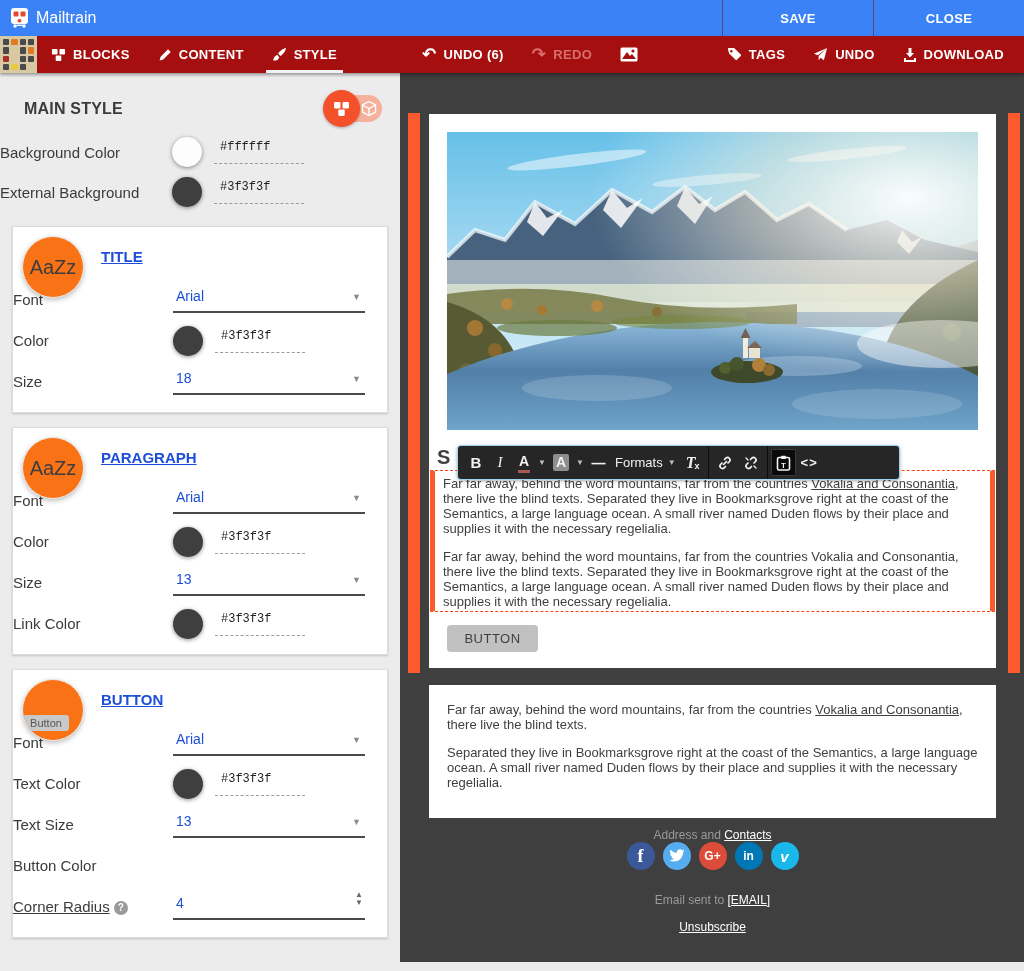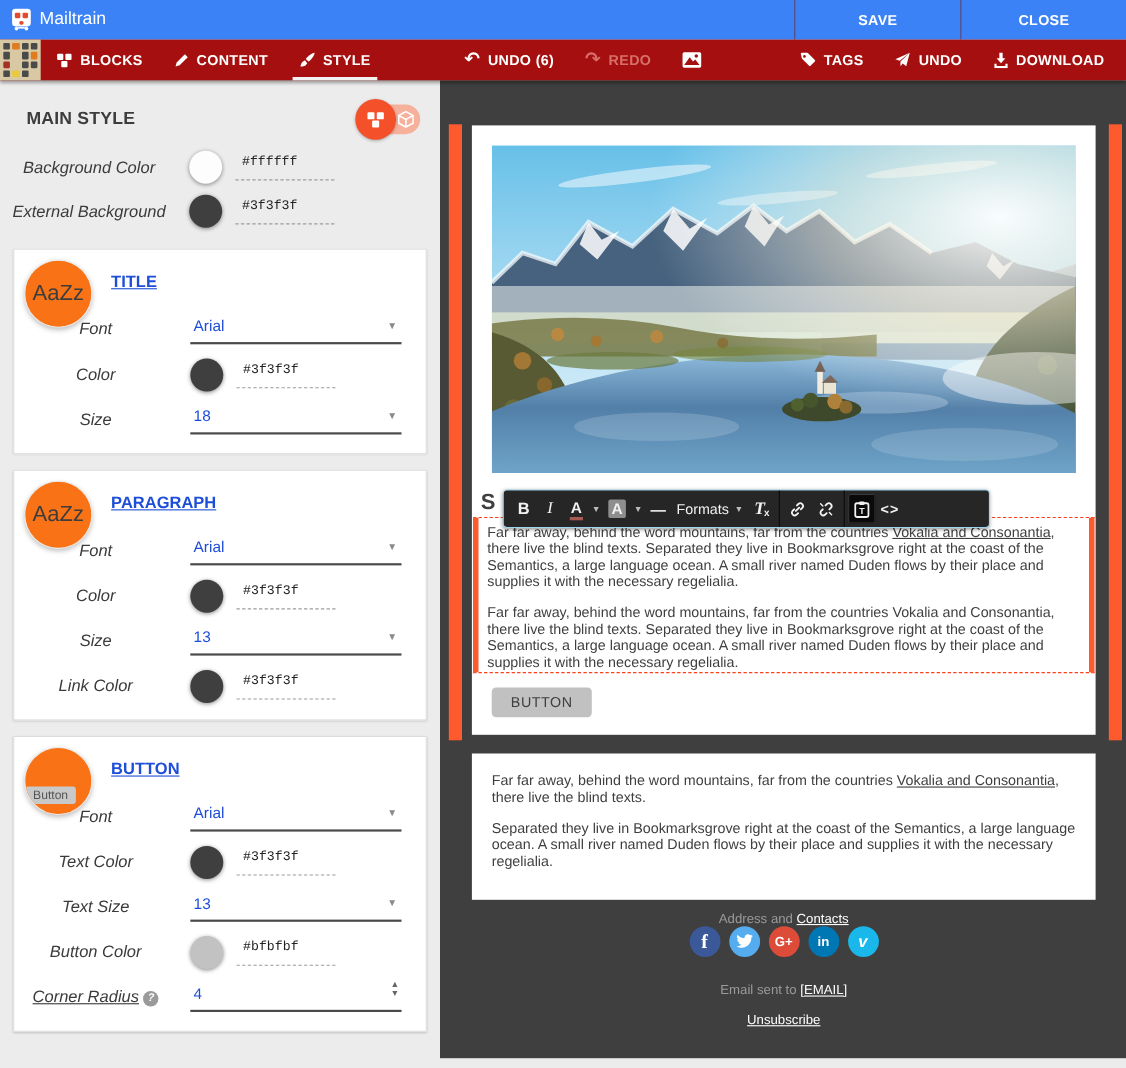--- a/index.html
+++ b/index.html
@@ -36,21 +36,21 @@
   
   .panel { position:absolute; left:0; top:73px; width:400px; height:898px; background:#ececec; }
   .panel-head { display:flex; align-items:center; justify-content:space-between; padding:22px 18px 10px 24px; }
   .panel-head h2 { font-size:16px; color:#3c3c3c; letter-spacing:.2px; }
   .toggle { position:relative; width:54px; height:27px; background:#f6b19c; border-radius:14px; cursor:pointer; }
   .toggle .cube-outline { position:absolute; right:5px; top:5px; }
   .toggle .knob { position:absolute; left:-5px; top:-5px; width:37px; height:37px; border-radius:50%;
                   background:#f4502a; box-shadow:0 1px 3px rgba(0,0,0,.3); display:flex; align-items:center; justify-content:center; }
 
   .grow { display:flex; align-items:center; height:40px; }
-  .grow .lbl, .row .lbl { text-align:center; font-size:15px; color:#3b3b3b;font-style:italic; }
+  .grow .lbl, .row .lbl { text-align:left; font-size:15px; color:#3b3b3b; }
   .grow .lbl { width:172px; padding-right:10px; }
   .swatch { width:30px; height:30px; border-radius:50%; box-shadow:0 1px 4px rgba(0,0,0,.45); flex:0 0 auto; cursor:pointer; }
   .sw-white { background:#fdfdfd; } .sw-dark { background:#3f3f3f; } .sw-gray { background:#c2c2c2; }
   .hex { font-family:"Liberation Mono", monospace; font-size:12px; color:#222; width:90px;
          border-bottom:1px dashed #9c9c9c; padding:0 0 9px 6px; margin-left:12px; cursor:text; }
 
   .card { background:#fff; border:1px solid #dcdcdc; box-shadow:0 1px 2px rgba(0,0,0,.18);
           margin:0 12px 14px; position:relative; padding:6px 0 10px; }
   .badge { position:absolute; left:9px; top:9px; width:62px; height:62px; border-radius:50%; background:#f97316;
            border:1px solid #ececec; box-shadow:0 2px 5px rgba(0,0,0,.25); display:flex; align-items:center;
@@ -364,24 +364,20 @@
       </div>
       <div class="row">
         <span class="lbl">Text Size</span>
         <span class="ctl">
             <span class="sel">13</span>
             <span class="caret-down"></span>
           </span>
       </div>
       <div class="row">
         <span class="lbl">Button Color</span>
-        <span class="ctl">
-            <span class="swatch sw-gray"></span>
-            <span class="hex">#bfbfbf</span>
-          </span>
       </div>
       <div class="row">
         <span class="lbl"><span class="lbl-link">Corner Radius</span><span class="help">?</span></span>
         <span class="ctl">
             <span class="sel">4</span>
           <span class="spinner">
               <i>▲</i>
               <i>▼</i>
             </span>
           </span>

